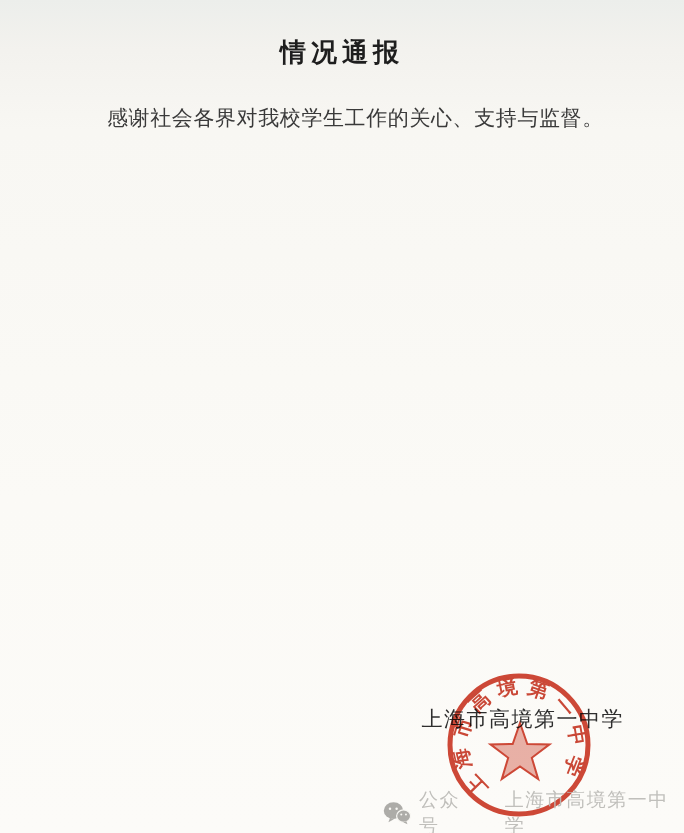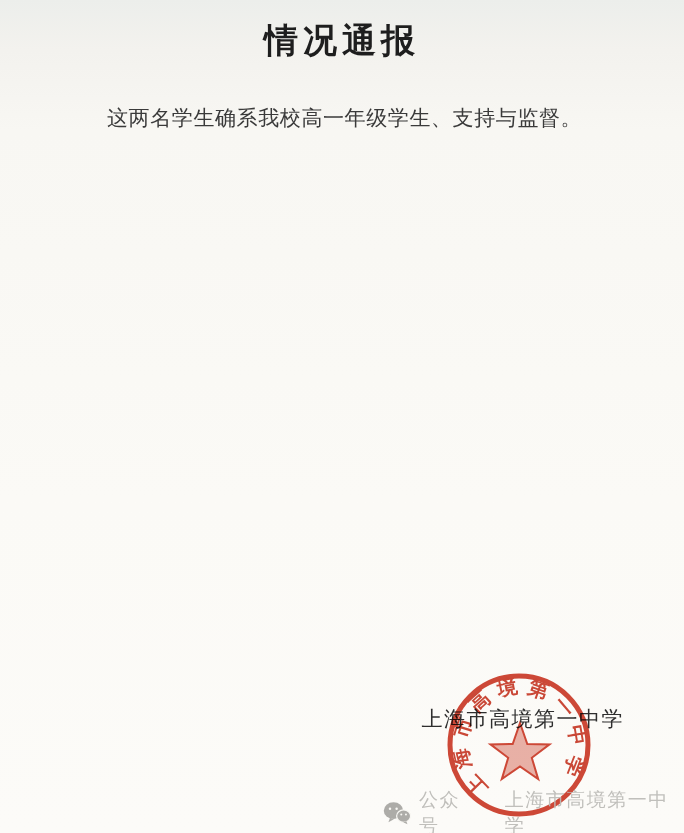--- a/index.html
+++ b/index.html
@@ -5,24 +5,24 @@
   html,body{margin:0;padding:0;}
   .page{
     position:relative;
     width:684px;height:833px;
     overflow:hidden;
     background:linear-gradient(180deg,#eceeeb 0px,#f3f2ee 50px,#f8f7f3 130px,#fbfaf6 60%,#fcfbf8 100%);
     font-family:"Liberation Serif", serif;
     color:#3b3b3b;
   }
   .title{
-    margin:2px;
+    margin:14px;
     padding-top:18px;
     text-align:center;
-    font-size:34px;
+    font-size:26px;
     line-height:42px;
     font-weight:bold;
     letter-spacing:5px;
     color:#1e1e1e;
   }
   .doc-body{
     position:absolute;
     left:65px;top:100px;
     width:561px;
     font-size:21px;
@@ -86,21 +86,21 @@
   .wm-platform{margin-right:26px;}
 </style>
 </head>
 <body>
 
 <div class="page">
 
   <h1 class="title">情况通报</h1>
 
   <div class="doc-body">
-    <p>这两名学生确系我校高一年级学生、支持与监督。</p>
+    <p>感谢社会各界对我校学生工作的关心、支持与监督。</p>
   </div>
 
   <div class="sign-block">
     <div class="sign-name">上海市高境第一中学</div>
   </div>
 
   <svg class="seal" viewBox="0 0 150 150" xmlns="http://www.w3.org/2000/svg">
     <circle class="seal-ring" cx="75" cy="75" r="69"></circle>
     <path id="sealArc" d="M 45.2 117.6 A 52 52 0 1 1 104.8 117.6" fill="none"></path>
     <text class="seal-arc-text">

